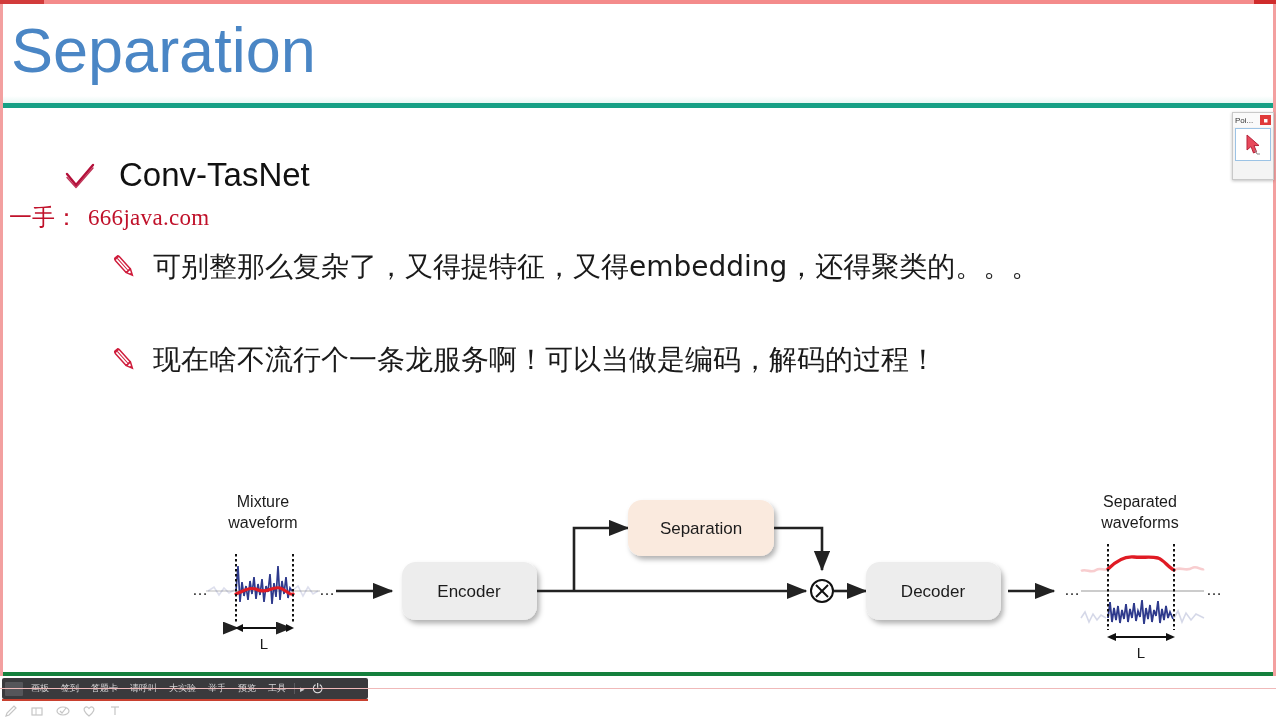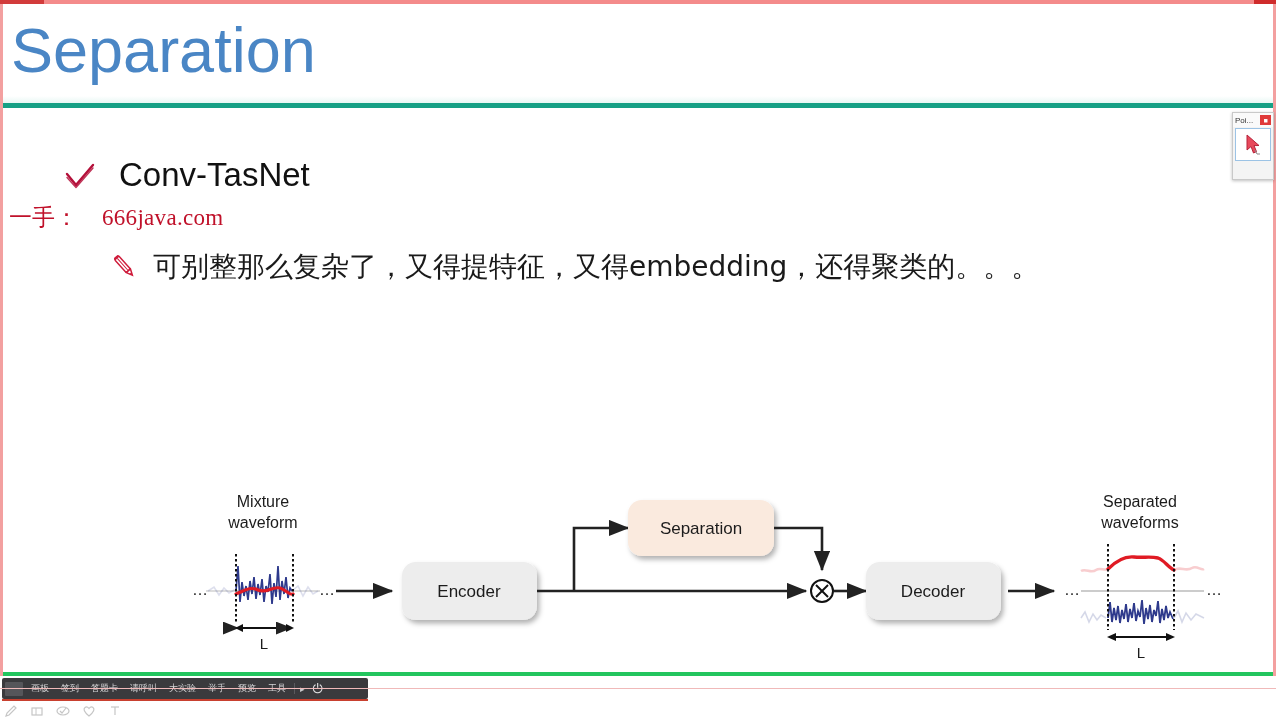--- a/index.html
+++ b/index.html
@@ -2,21 +2,21 @@
 <html><head>
 <meta charset="utf-8">
 <style>
   * { box-sizing: border-box; margin: 0; padding: 0; }
   html, body {
     width: 1276px; height: 720px;
     background: #ffffff;
     font-family: "Liberation Sans", "DejaVu Sans", sans-serif;
     overflow: hidden;
   }
-  #root { position: relative; width: 1276px; height: 720px; background: #22c55e; }
+  #root { position: relative; width: 1276px; height: 720px; background: #15803d; }
 
   
   .share-border-top {
     position: absolute; top: 0; left: 0; width: 1276px; height: 4px;
     background: #f48b8b;
   }
   .share-border-top-left {
     position: absolute; top: 0; left: 0; width: 44px; height: 5px;
     background: #d23b3b;
   }
@@ -70,21 +70,21 @@
     font-size: 33px; color: #111111; font-weight: 400;
     font-family: "Liberation Sans", "DejaVu Sans", sans-serif;
   }
 
   
   .watermark {
     position: absolute; left: 6px; top: 198px;
     font-family: "Liberation Serif", "DejaVu Serif", serif;
     font-size: 23px; color: #c0112a; white-space: nowrap;
   }
-  .watermark .wm-url { margin-left: 24px; letter-spacing: .3px; }
+  .watermark .wm-url { margin-left: 10px; letter-spacing: .3px; }
 
   
   .pencil-row { left: 106px; }
   .row-a { top: 244px; }
   .row-b { top: 337px; }
   .pencil-icon { width: 32px; height: 32px; display:block; }
   .pencil-text {
     margin-left: 12px;
     font-size: 28px; color: #1a1a1a; font-weight: 400;
     white-space: nowrap;
@@ -211,20 +211,34 @@
             <line x1="16" y1="4.5" x2="16" y2="20" stroke="#cf1d3c" stroke-width="1"></line>
             <path d="M13.2 21 L16 27 L18.8 21 Z" fill="#ffffff" stroke="#cf1d3c" stroke-width="1.5"></path>
             <path d="M14.6 24.2 L16 27 L17.4 24.2 Z" fill="#cf1d3c"></path>
             <rect x="13.2" y="2" width="5.6" height="2.6" rx="1" fill="#cf1d3c"></rect>
           </g>
         </svg>
       </span>
       <span class="pencil-text">可别整那么复杂了，又得提特征，又得embedding，还得聚类的。。。</span>
     </div>
 
+    <div class="bullet-row pencil-row row-b">
+      <span>
+        <svg class="pencil-icon" viewBox="0 0 32 32">
+          <g transform="rotate(-42 16 16)">
+            <rect x="13.2" y="3" width="5.6" height="18" rx="1.6" fill="#ffffff" stroke="#cf1d3c" stroke-width="1.5"></rect>
+            <line x1="16" y1="4.5" x2="16" y2="20" stroke="#cf1d3c" stroke-width="1"></line>
+            <path d="M13.2 21 L16 27 L18.8 21 Z" fill="#ffffff" stroke="#cf1d3c" stroke-width="1.5"></path>
+            <path d="M14.6 24.2 L16 27 L17.4 24.2 Z" fill="#cf1d3c"></path>
+            <rect x="13.2" y="2" width="5.6" height="2.6" rx="1" fill="#cf1d3c"></rect>
+          </g>
+        </svg>
+      </span>
+      <span class="pencil-text">现在啥不流行个一条龙服务啊！可以当做是编码，解码的过程！</span>
+    </div>
 
     <div class="figure">
 
       <svg class="fig-svg" width="1040" height="180" viewBox="0 0 1040 180">
         <defs>
           <marker id="arrow" markerWidth="9" markerHeight="9" refX="7.5" refY="3.2" orient="auto" markerUnits="strokeWidth">
             <path d="M0,0 L8,3.2 L0,6.4 z" fill="#222"></path>
           </marker>
           <filter id="softshadow" x="-40%" y="-40%" width="190%" height="190%">
             <feDropShadow dx="2.5" dy="3.5" stdDeviation="2.6" flood-color="#000" flood-opacity="0.30"></feDropShadow>

